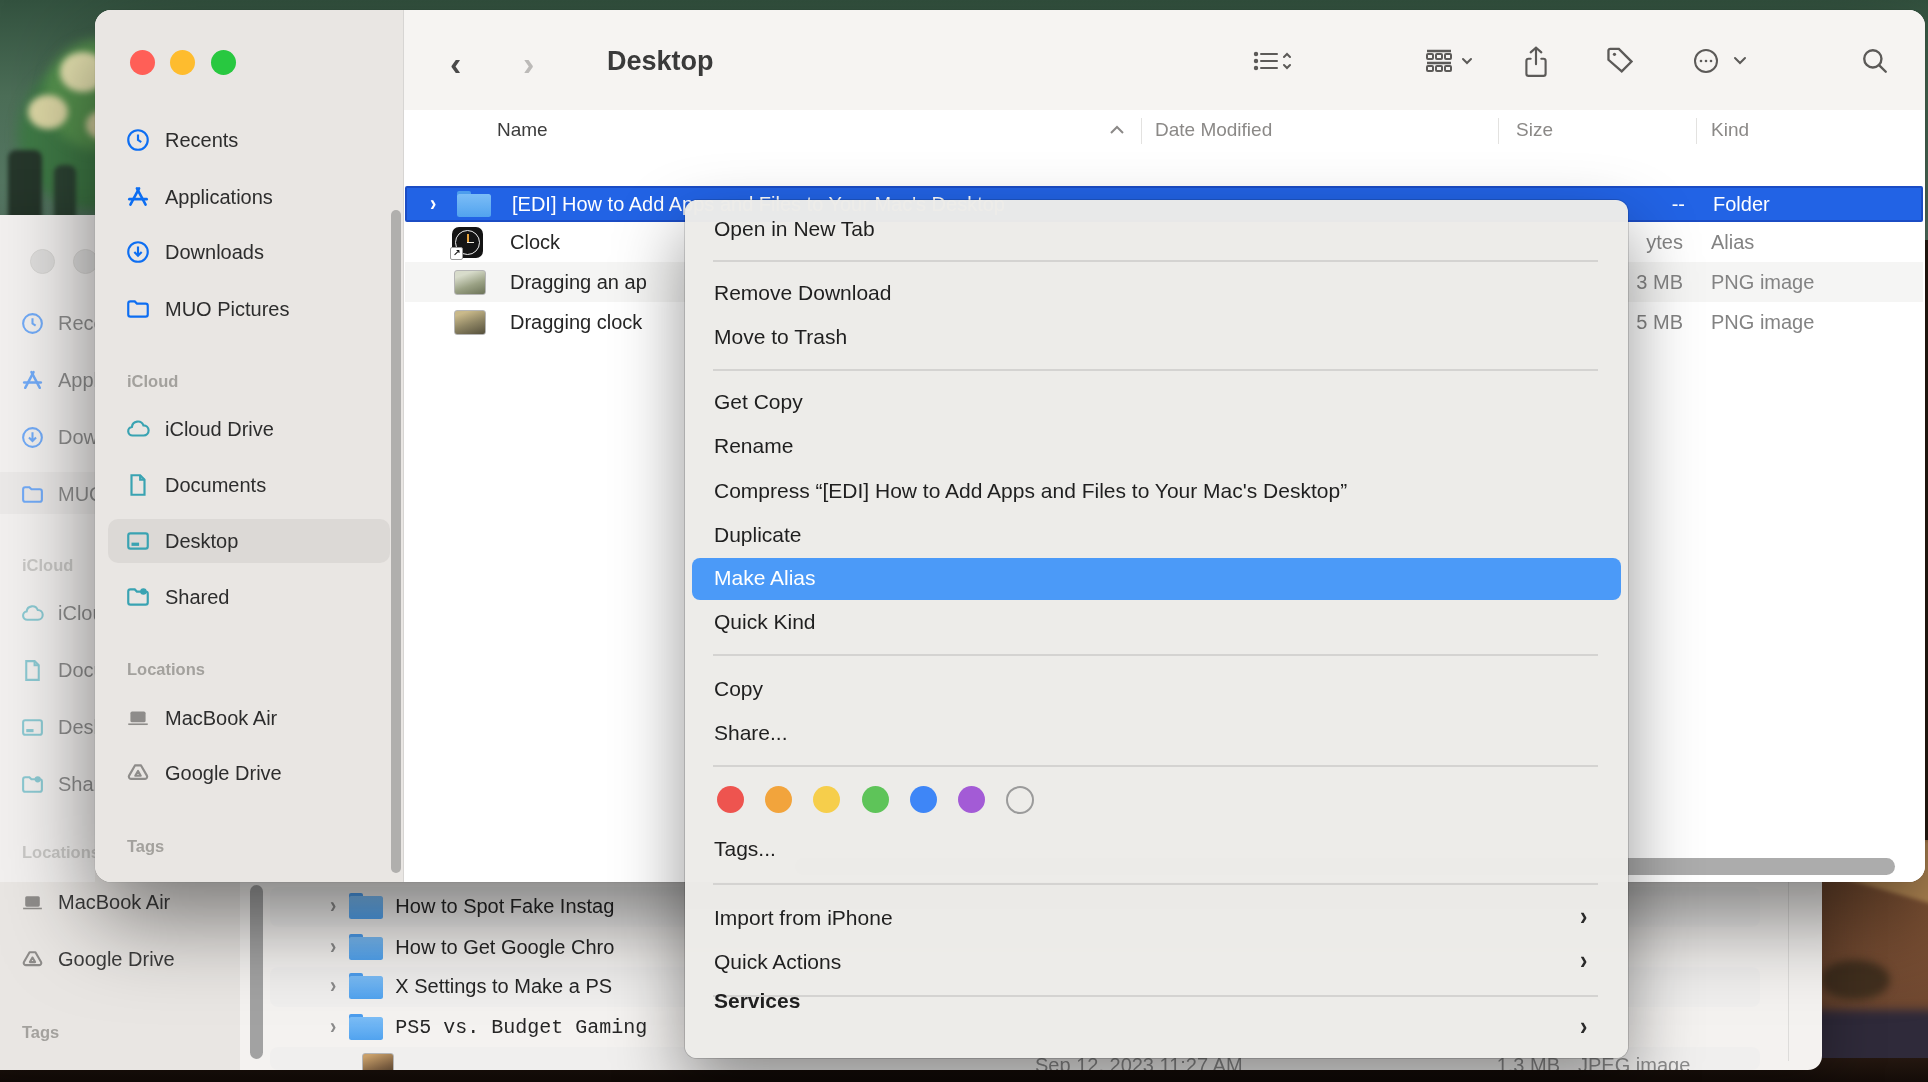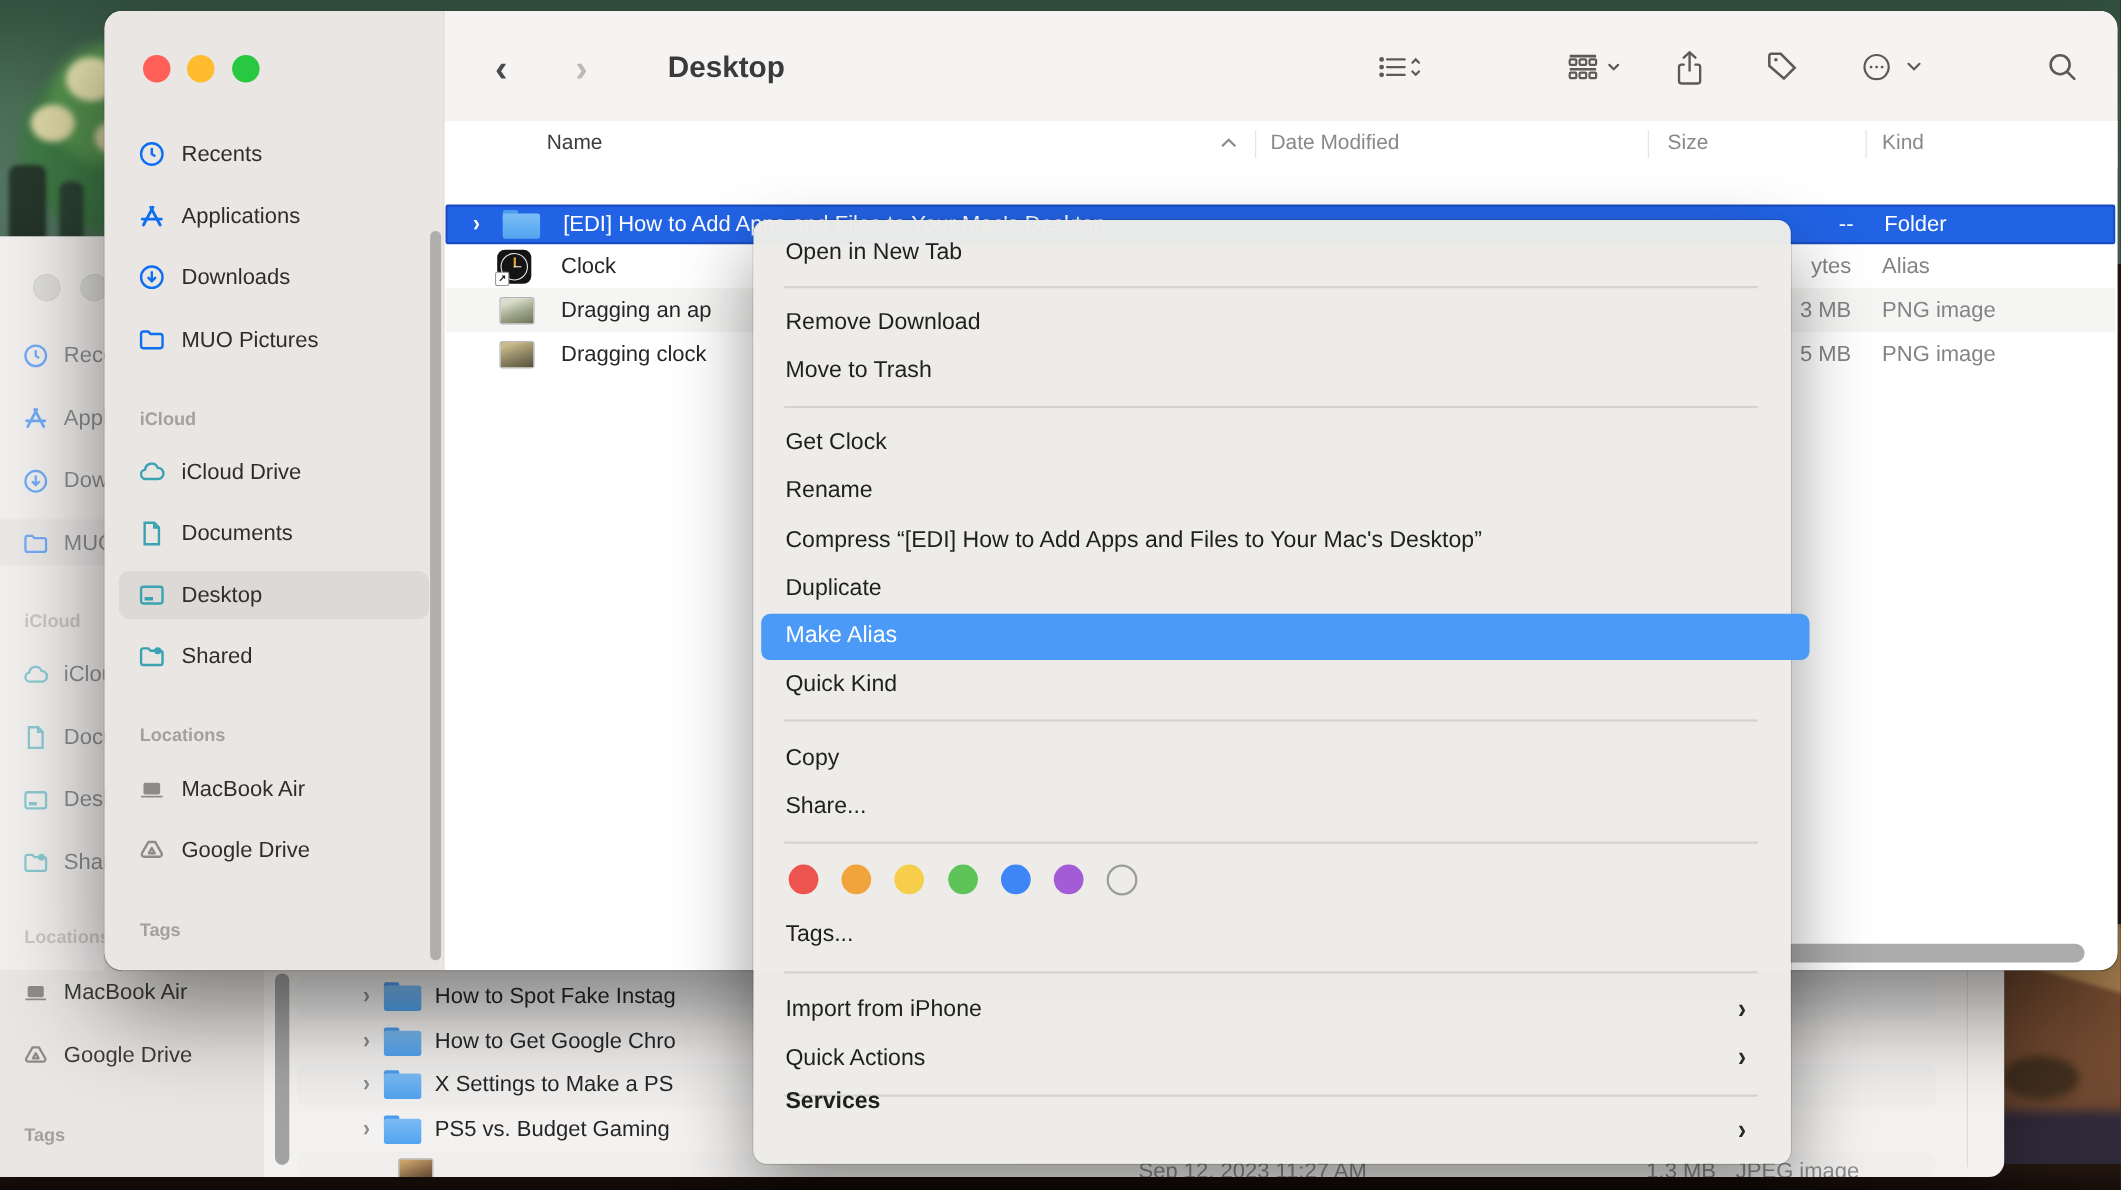--- a/index.html
+++ b/index.html
@@ -86,21 +86,21 @@
   .thumb1{background:linear-gradient(160deg,#d8dccb 20%,#9aa184 60%,#6c7358);}
   .thumb2{background:linear-gradient(160deg,#c9b98a 15%,#8d8463 55%,#55503c);}
   .thumb3{background:linear-gradient(160deg,#c9a06a 10%,#7c5f41 60%,#413425);}
 
   
   .menu{position:absolute;left:685px;top:200px;width:943px;height:858px;border-radius:12px;
         background:rgba(237,236,233,.98);box-shadow:0 0 0 1px rgba(0,0,0,.14),0 30px 70px rgba(0,0,0,.42);
         font-size:21px;color:#1f1f1f;}
   .mi{position:absolute;left:29px;white-space:nowrap;}
   .msep{position:absolute;left:28px;width:885px;height:1.5px;background:#d4d3d1;}
-  .mhl{position:absolute;left:7px;top:358px;width:929px;height:42px;border-radius:8px;background:#4b9af8;padding-left:24px;}
+  .mhl{position:absolute;left:7px;top:358px;width:929px;height:42px;border-radius:8px;background:#4b9af8;}
   .mhl span{position:absolute;left:22px;top:8px;color:#fff;}
   .mchev{position:absolute;left:895px;font-size:22px;font-weight:bold;color:#2a2a2a;transform:scaleY(1.2);}
   .dot{position:absolute;top:586px;width:27px;height:27px;border-radius:50%;}
   .dot-none{background:transparent;border:2px solid #9b9b9b;width:24px;height:24px;}
 </style>
 </head>
 <body>
 
 <div class="stage">
 
@@ -217,21 +217,21 @@
       <span style="margin-left:12px;">How to Get Google Chro</span>
       </div>
     <div class="bg-row" style="left:360px;top:751px;">
       <span class="bg-chev">›</span>
       <span class="folder-ic" style="margin-left:13px;"></span>
       <span style="margin-left:12px;">X Settings to Make a PS</span>
       </div>
     <div class="bg-row" style="left:360px;top:792px;">
       <span class="bg-chev">›</span>
       <span class="folder-ic" style="margin-left:13px;"></span>
-      <span style="margin-left:12px;">PS5 vs. Budget Gaming</span>
+      <span style="margin-left:12px;font-family:Liberation Mono, monospace;">PS5 vs. Budget Gaming</span>
       </div>
 
     <div class="bg-row" style="left:392px;top:830px;">
       <span class="thumb thumb3"></span>
       </div>
     <div class="bg-row bg-meta" style="left:1065px;top:830px;">Sep 12, 2023 11:27 AM</div>
     <div class="bg-row bg-meta" style="left:1520px;top:830px;width:70px;justify-content:flex-end;">1.3 MB</div>
     <div class="bg-row bg-meta" style="left:1608px;top:830px;">JPEG image</div>
 
     <div class="bg-scroll"></div>
@@ -422,21 +422,21 @@
     <div class="sb-scroll"></div>
     <div class="hscroll"></div>
   </div>
 
   <div class="menu">
     <div class="mi" style="top:17px;">Open in New Tab</div>
     <div class="msep" style="top:60px;"></div>
     <div class="mi" style="top:81px;">Remove Download</div>
     <div class="mi" style="top:125px;">Move to Trash</div>
     <div class="msep" style="top:169px;"></div>
-    <div class="mi" style="top:190px;">Get Clock</div>
+    <div class="mi" style="top:190px;">Get Copy</div>
     <div class="mi" style="top:234px;">Rename</div>
     <div class="mi" style="top:279px;">Compress “[EDI] How to Add Apps and Files to Your Mac's Desktop”</div>
     <div class="mi" style="top:323px;">Duplicate</div>
     <div class="mhl">
         <span>Make Alias</span>
       </div>
     <div class="mi" style="top:410px;">Quick Kind</div>
     <div class="msep" style="top:454px;"></div>
     <div class="mi" style="top:477px;">Copy</div>
     <div class="mi" style="top:521px;">Share...</div>

